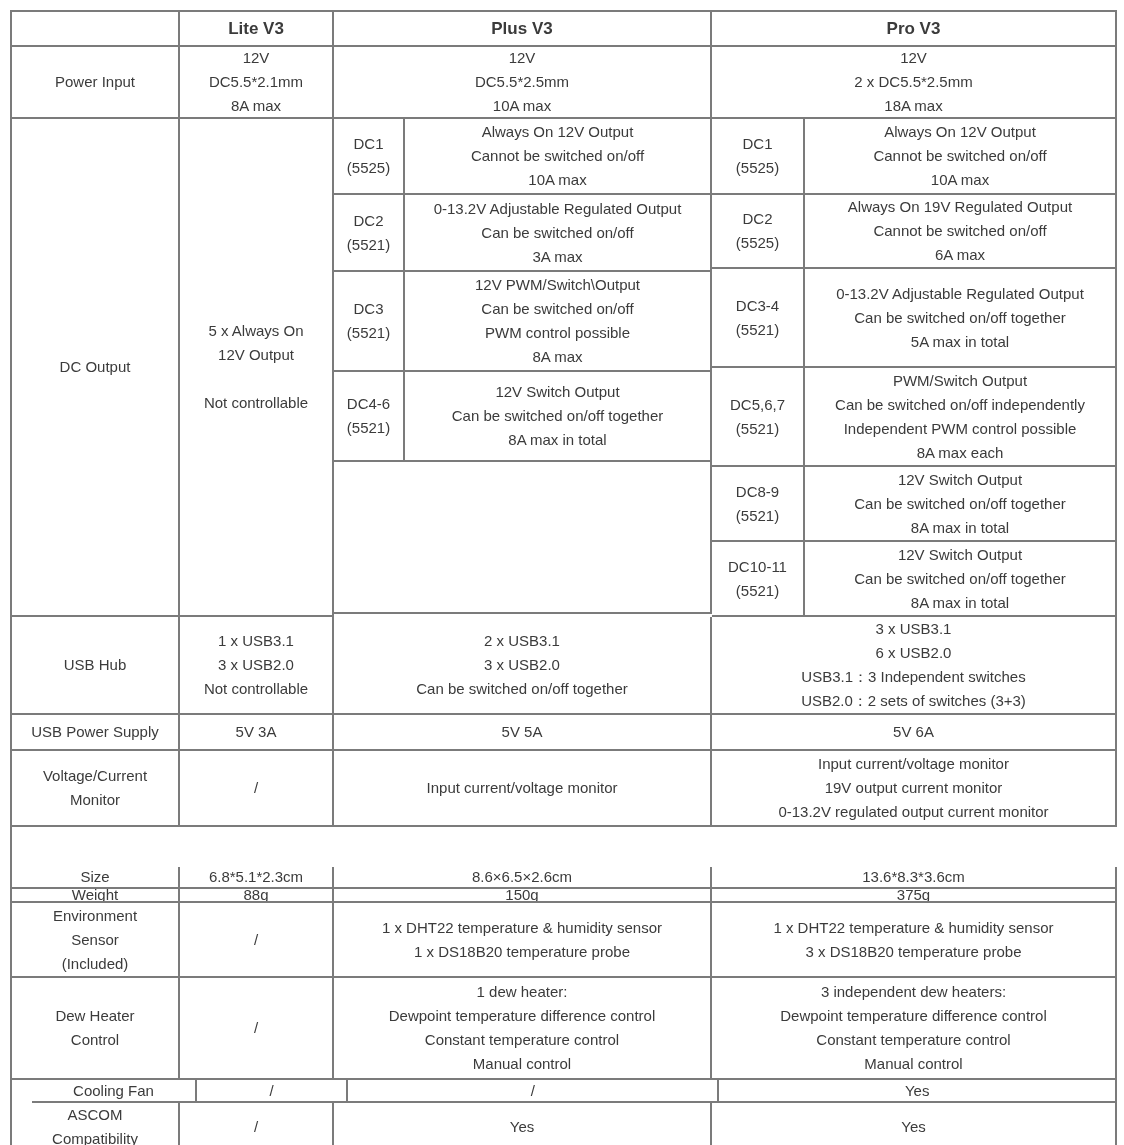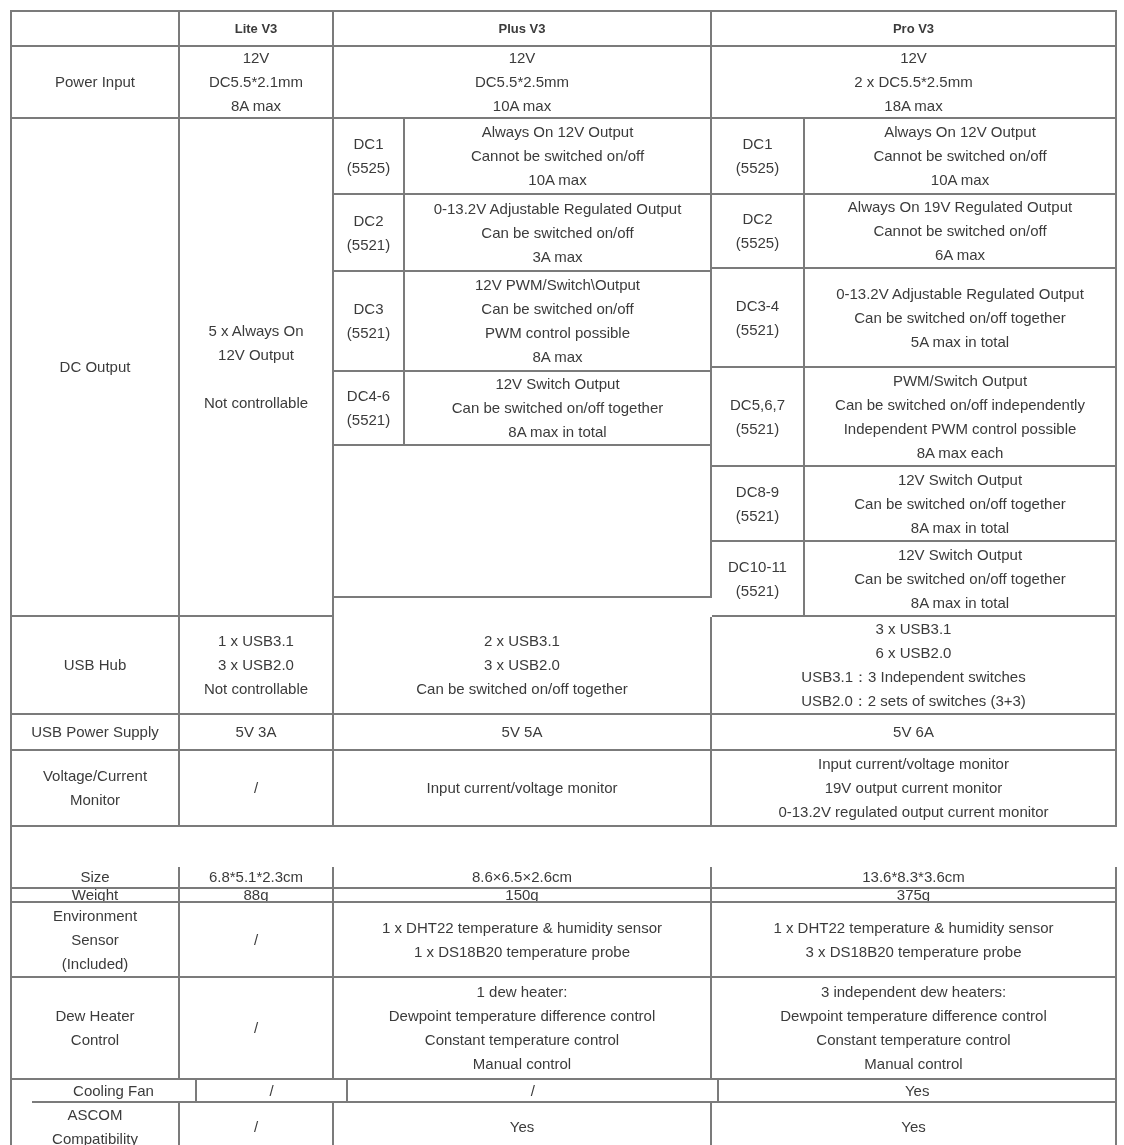--- a/index.html
+++ b/index.html
@@ -27,21 +27,21 @@
     box-sizing:border-box;
     border-right:2px solid var(--bd);
     border-bottom:2px solid var(--bd);
     display:flex;align-items:center;justify-content:center;
     text-align:center;
     white-space:pre-line;
     overflow:hidden;
     height:100%;
     padding:0 2px;
   }
-  .bold{font-weight:700;font-size:13px;}
+  .bold{font-weight:700;font-size:17px;}
   
   .c-label{width:168px;}
   .c-lite{width:154px;}
   .c-plus{width:378px;}
   .c-pro{width:405px;}
   .c-plus-port{width:71px;}
   .c-plus-desc{width:307px;}
   .c-pro-port{width:93px;}
   .c-pro-desc{width:312px;}
   .c-span3{width:937px;}
@@ -112,21 +112,21 @@
 3A max</div>
       </div>
       <div class="subrow" style="height:100px">
         <div class="cell c-plus-port">DC3
 (5521)</div>
         <div class="cell c-plus-desc">12V PWM/Switch\Output
 Can be switched on/off
 PWM control possible
 8A max</div>
       </div>
-      <div class="subrow" style="height:74px">
+      <div class="subrow" style="height:90px">
         <div class="cell c-plus-port">DC4-6
 (5521)</div>
         <div class="cell c-plus-desc">12V Switch Output
 Can be switched on/off together
 8A max in total</div>
       </div>
       <div class="subrow" style="height:152px">
         <div class="cell c-plus"></div>
       </div>
     </div>

